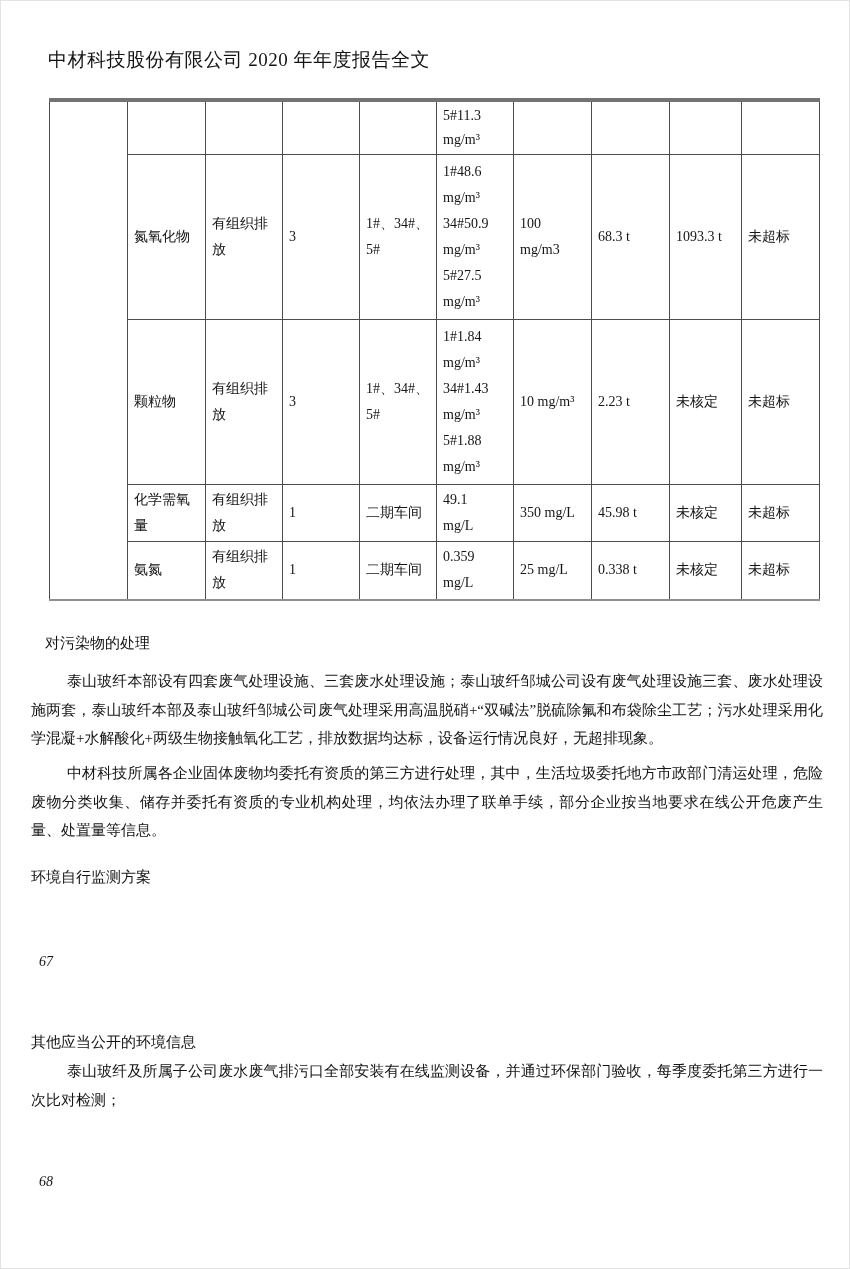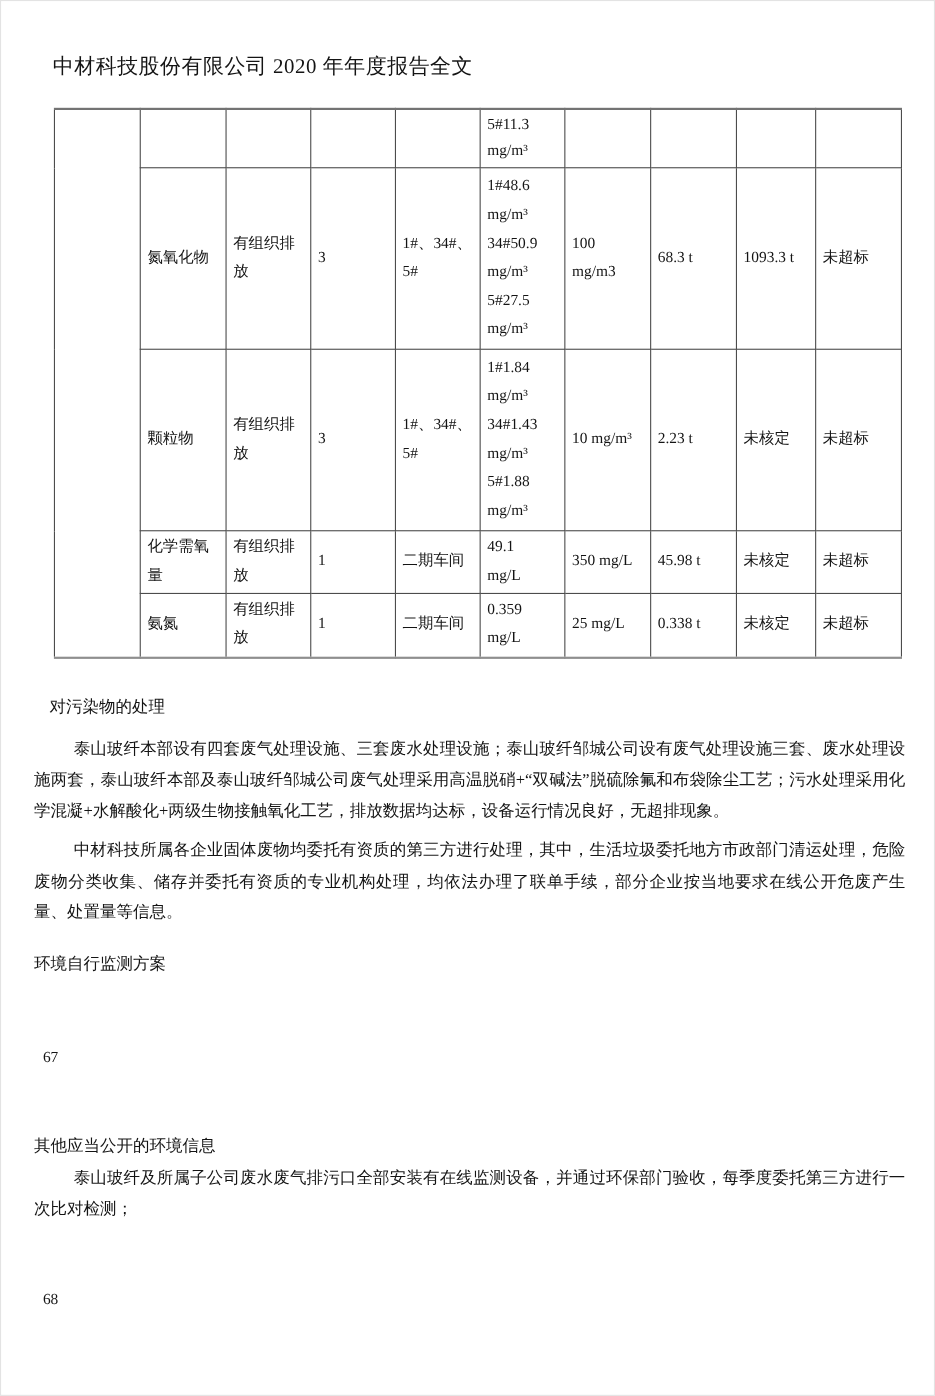--- a/index.html
+++ b/index.html
@@ -10,21 +10,21 @@
     overflow:hidden;
   }
   .doc-header {
     position:absolute; left:47px; top:46px;
     font-size:19px; letter-spacing:0.5px; white-space:nowrap;
   }
   
   table.env {
     position:absolute; left:48px; top:97px; width:770px;
     border-collapse:collapse; table-layout:fixed;
-    border-top:2px solid #737373; border-bottom:2px solid #8f8f8f;
+    border-top:4px solid #737373; border-bottom:2px solid #8f8f8f;
   }
   table.env td {
     border:1px solid #4c4c4c;
     font-size:14px; line-height:26px;
     padding:2px 6px; vertical-align:middle;
     white-space:pre-line; word-break:break-all;
     box-sizing:border-box;
   }
   tr.r-cont  { height:51px; }
   tr.r-cont td { line-height:24px; }
@@ -35,21 +35,21 @@
   
   .sect-heading {
     position:absolute; font-size:15px; line-height:20px; white-space:nowrap;
   }
   .para {
     position:absolute; left:30px; width:792px;
     font-size:15px; line-height:28.5px;
     text-align:justify; text-indent:2.4em;
   }
   .page-num {
-    position:absolute; left:38px; font-size:14px;
+    position:absolute; left:38px; font-size:14px;font-style:italic;
   }
 </style>
 </head>
 <body>
 
 <div class="page">
 
   <div class="doc-header">中材科技股份有限公司 2020 年年度报告全文</div>
 
   <table class="env">

